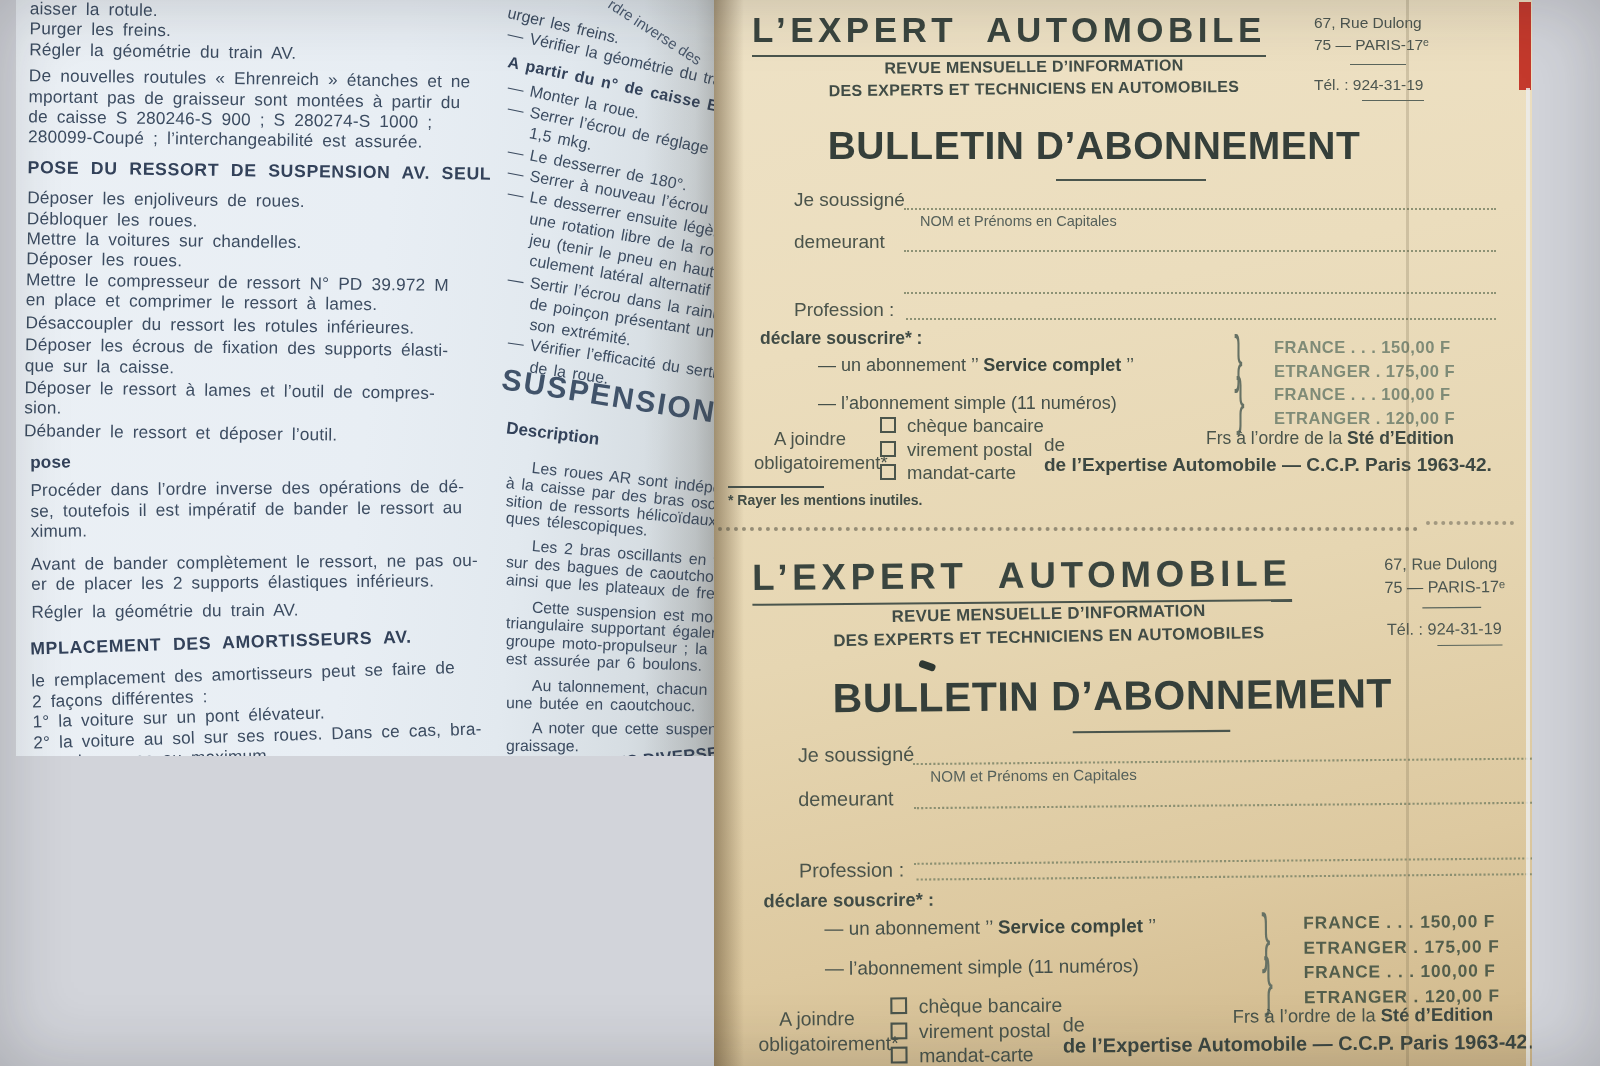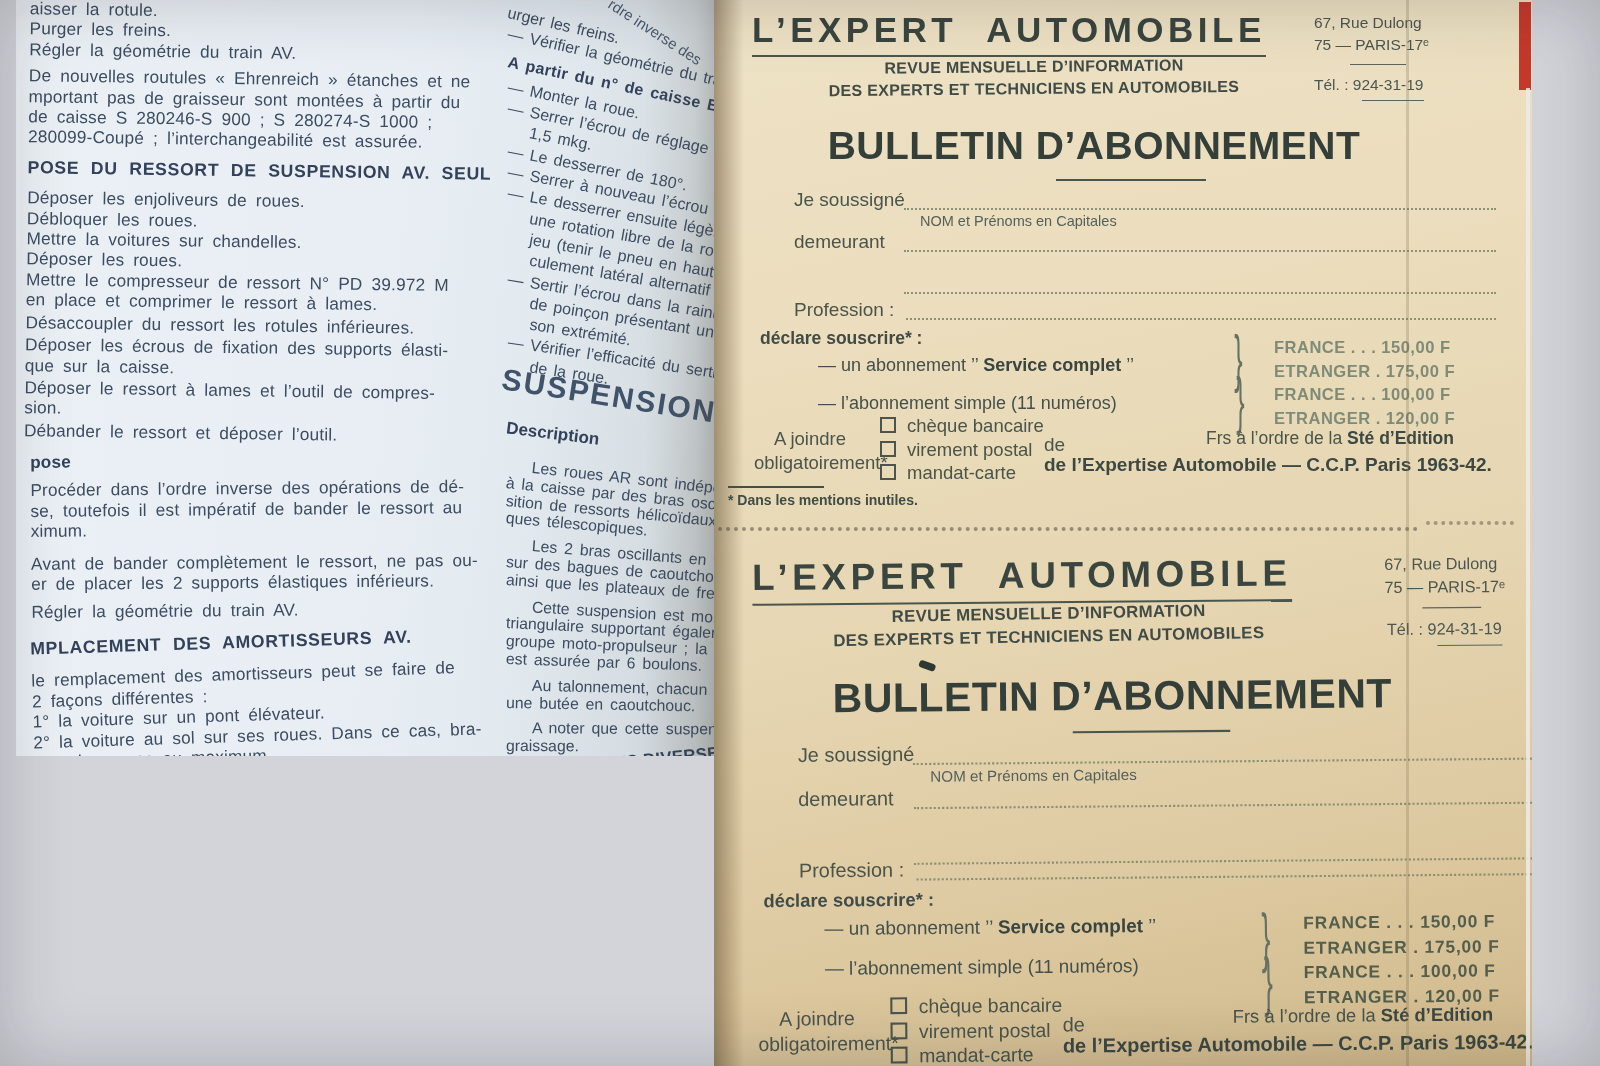--- a/index.html
+++ b/index.html
@@ -286,21 +286,21 @@
       <div class="lbl j2">obligatoirement*</div>
       <div class="checks">
         <div><span class="box"></span><span>chèque bancaire</span></div>
         <div><span class="box"></span><span>virement postal</span></div>
         <div><span class="box"></span><span>mandat-carte</span></div>
       </div>
       <div class="lbl de">de</div>
       <div class="ordre1"><span>Frs à l’ordre de la </span><b>Sté d’Edition</b></div>
       <div class="ordre2">de l’Expertise Automobile — C.C.P. Paris 1963-42.</div>
       <div class="footrule"></div>
-      <div class="footnote">* Dans les mentions inutiles.</div>
+      <div class="footnote">* Rayer les mentions inutiles.</div>
     </div>
 
     <div class="perf"></div>
     <div class="perf2"></div>
 
     <div class="form fb">
       <div class="mast">L’EXPERT  AUTOMOBILE</div>
       <div class="addr">
         <div>67, Rue Dulong</div>
         <div>75 — PARIS-17ᵉ</div>

